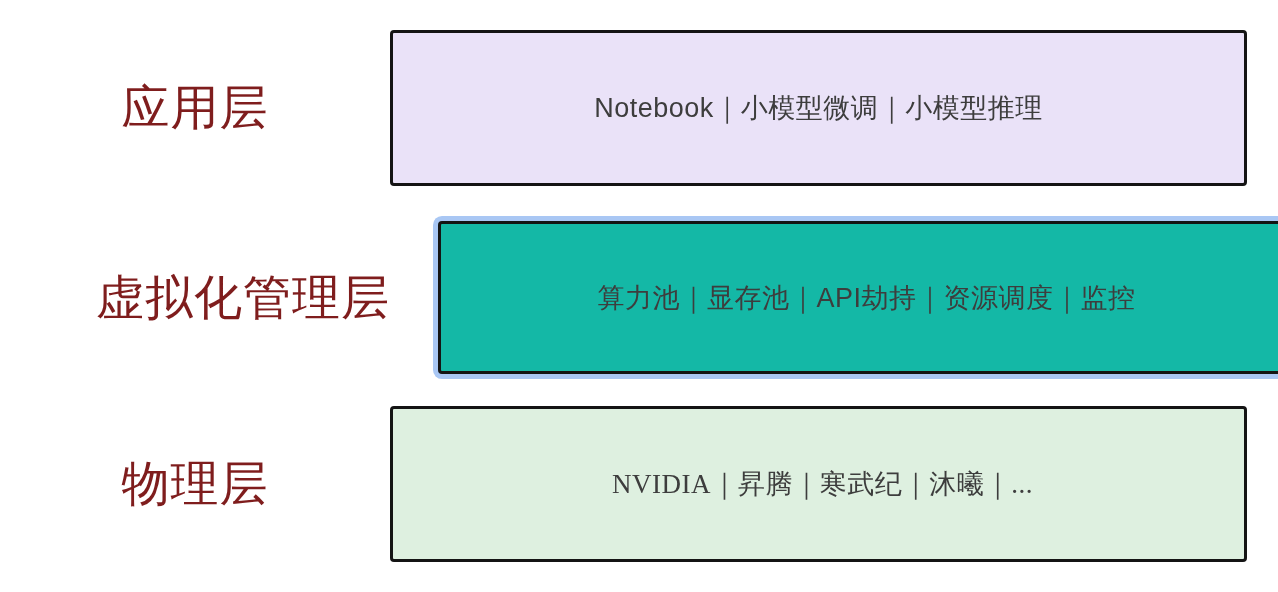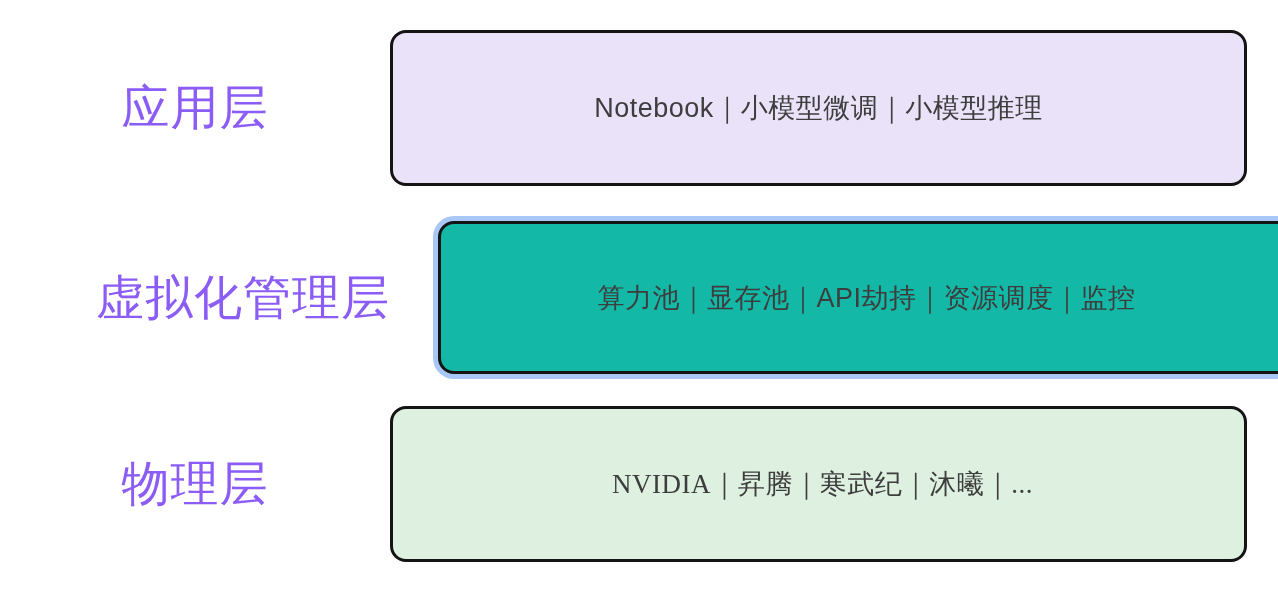--- a/index.html
+++ b/index.html
@@ -26,29 +26,29 @@
   .row-virt { top: 221px; height: 153px; padding-left: 48px; }
   .row-phys { top: 406px; height: 156px; font-family: Liberation Serif, serif; }
 
   .layer-label {
     width: 390px;
     flex: 0 0 390px;
     display: flex;
     align-items: center;
     justify-content: center;
     font-size: 48px;
-    color: #8b5cf6;
+    color: #7f1d1d;
     letter-spacing: 1px;
     white-space: nowrap;
   }
   .layer-box {
     flex: 1 1 auto;
     margin-right: 31px;
     border: 3px solid #141414;
-    border-radius: 16px;
+    border-radius: 4px;
     display: flex;
     align-items: center;
     justify-content: center;
     box-sizing: border-box;
   }
   .box-text {
     font-size: 27px;
     color: #3d3d3d;
     letter-spacing: 0.5px;
     white-space: nowrap;

